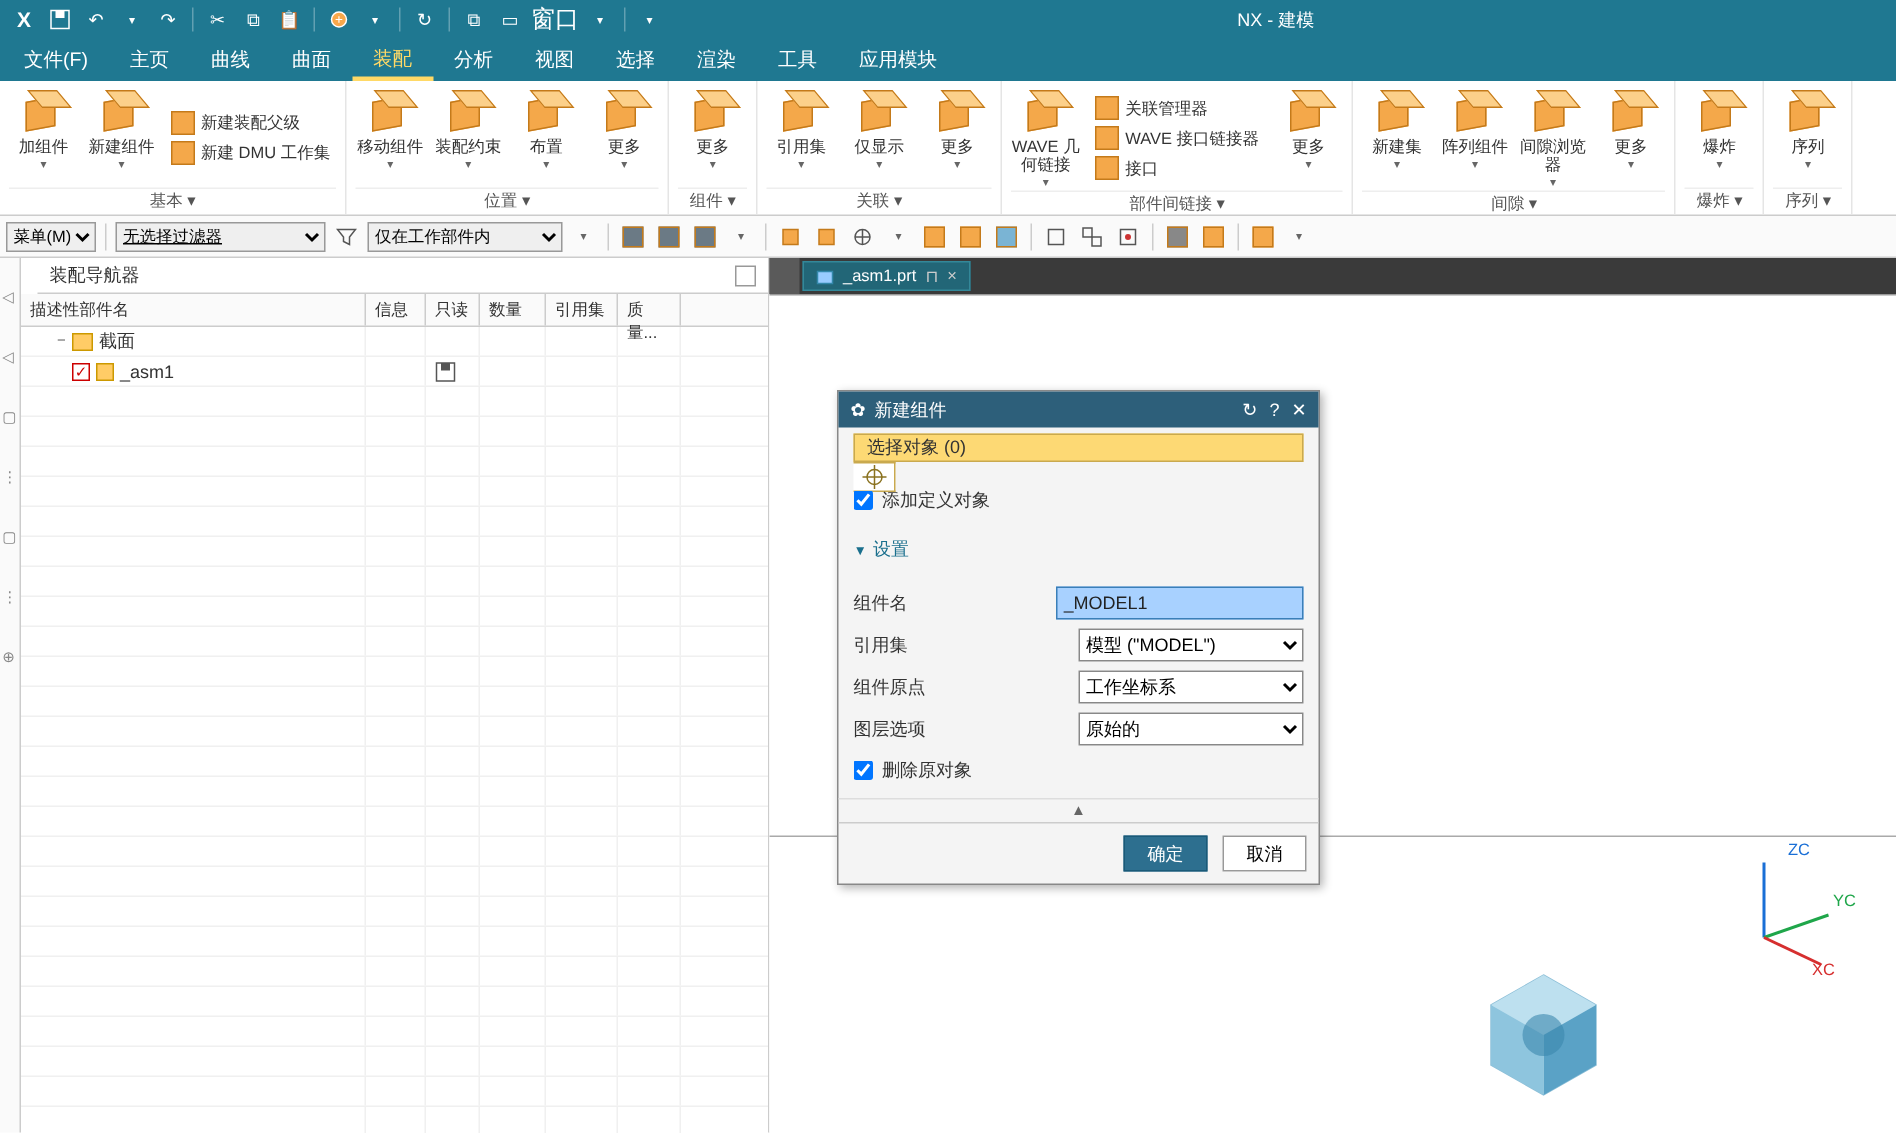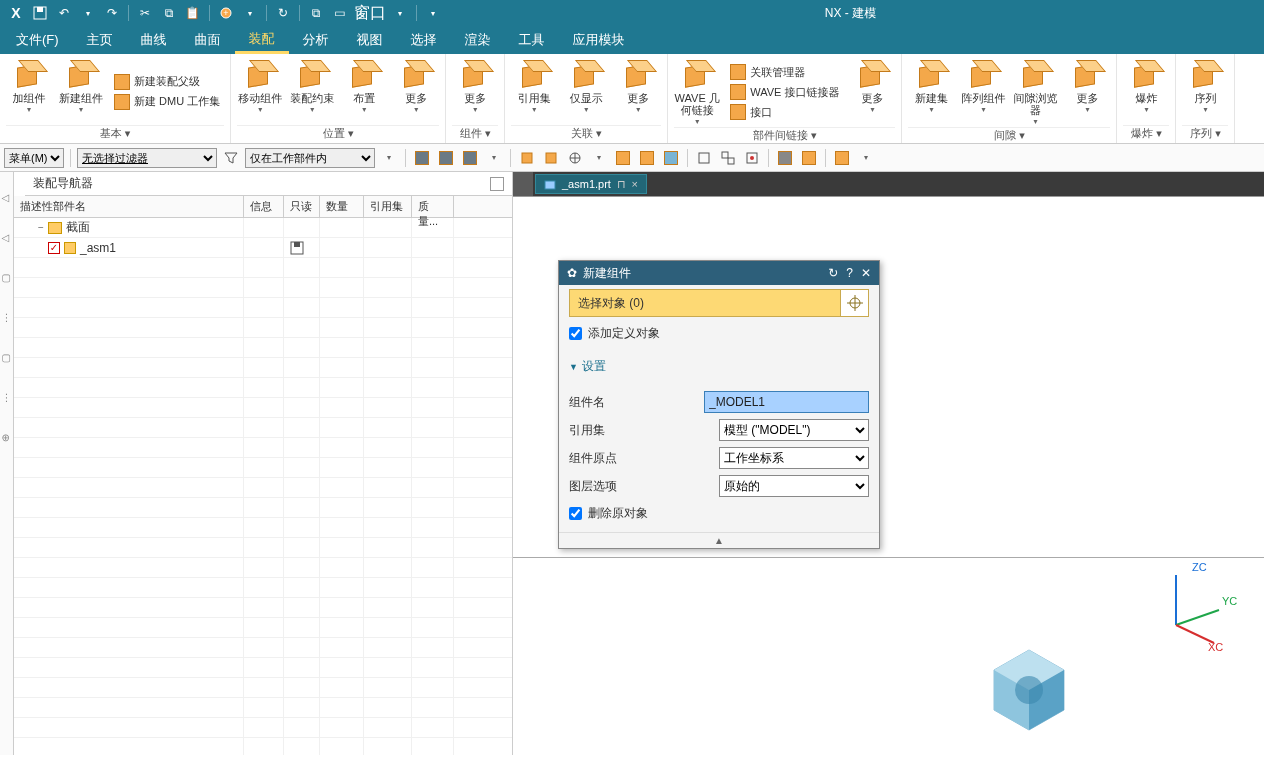--- a/index.html
+++ b/index.html
@@ -69,21 +69,21 @@
 
 
 .dialog { position: absolute; left: 558px; top: 260px; width: 322px; background: #f4f4f4; border: 1px solid #888; box-shadow: 2px 2px 6px rgba(0,0,0,0.3); }
 .dlg-title { height: 24px; background: #2d5f7a; color: #fff; display: flex; align-items: center; padding: 0 8px; font-size: 12px; }
 .dlg-title .gear{margin-right:6px;}
 .dlg-title .rbtn { margin-left: auto; display:flex; gap:8px;}
 .dlg-title .rbtn span{cursor:pointer;}
 .dlg-section-h { padding: 6px 10px; color: #1a6f8d; font-size: 12px; display:flex; align-items:center; gap:4px; }
 .dlg-section-h::before{content:"▼";font-size:9px;color:#1a6f8d;}
 .dlg-body { padding: 4px 10px 10px 10px; }
-.select-row { display: flex; height: 28px; }
+.select-row { display: flex; height: 28px; flex-direction: column; }
 .select-field { flex: 1; background: #fdd974; border: 1px solid #c9a94e; display: flex; align-items: center; padding: 0 8px; font-size: 12px; }
 .select-btn { width: 28px; background:#fff; border: 1px solid #c9a94e; border-left:none; display:flex;align-items:center;justify-content:center; }
 .chk-row { margin-top: 8px; display: flex; align-items: center; font-size: 12px; }
 .chk-row input{margin-right:6px;}
 .form-row { display: flex; align-items: center; margin: 6px 0; }
 .form-row label { width: 150px; font-size: 12px; }
 .form-row input[type=text]{ flex:1; height:22px; border:1px solid #3a7fb8; padding:0 4px; font-size:12px; color:#222;}
 .form-row input.hl{background:#a8d1ff;}
 .form-row select{flex:1;height:22px;border:1px solid #888;font-size:12px;background:#fff;}
 .dlg-mid-arrow{text-align:center;color:#666;font-size:10px;padding:2px 0;border-top:1px solid #ddd;}
@@ -735,13 +735,17 @@
     <div class="form-row">
       <label>图层选项</label>
       <select><option>原始的</option></select>
     </div>
     <div class="chk-row">
       <input type="checkbox" checked="" style="">
       <span>删除原对象</span>
     </div>
   </div>
   <div class="dlg-mid-arrow">▲</div>
+  <div class="dlg-footer">
+    <button class="btn-ok">确定</button>
+    <button class="btn-cancel">取消</button>
+  </div>
 </div>
 
 </body></html>

